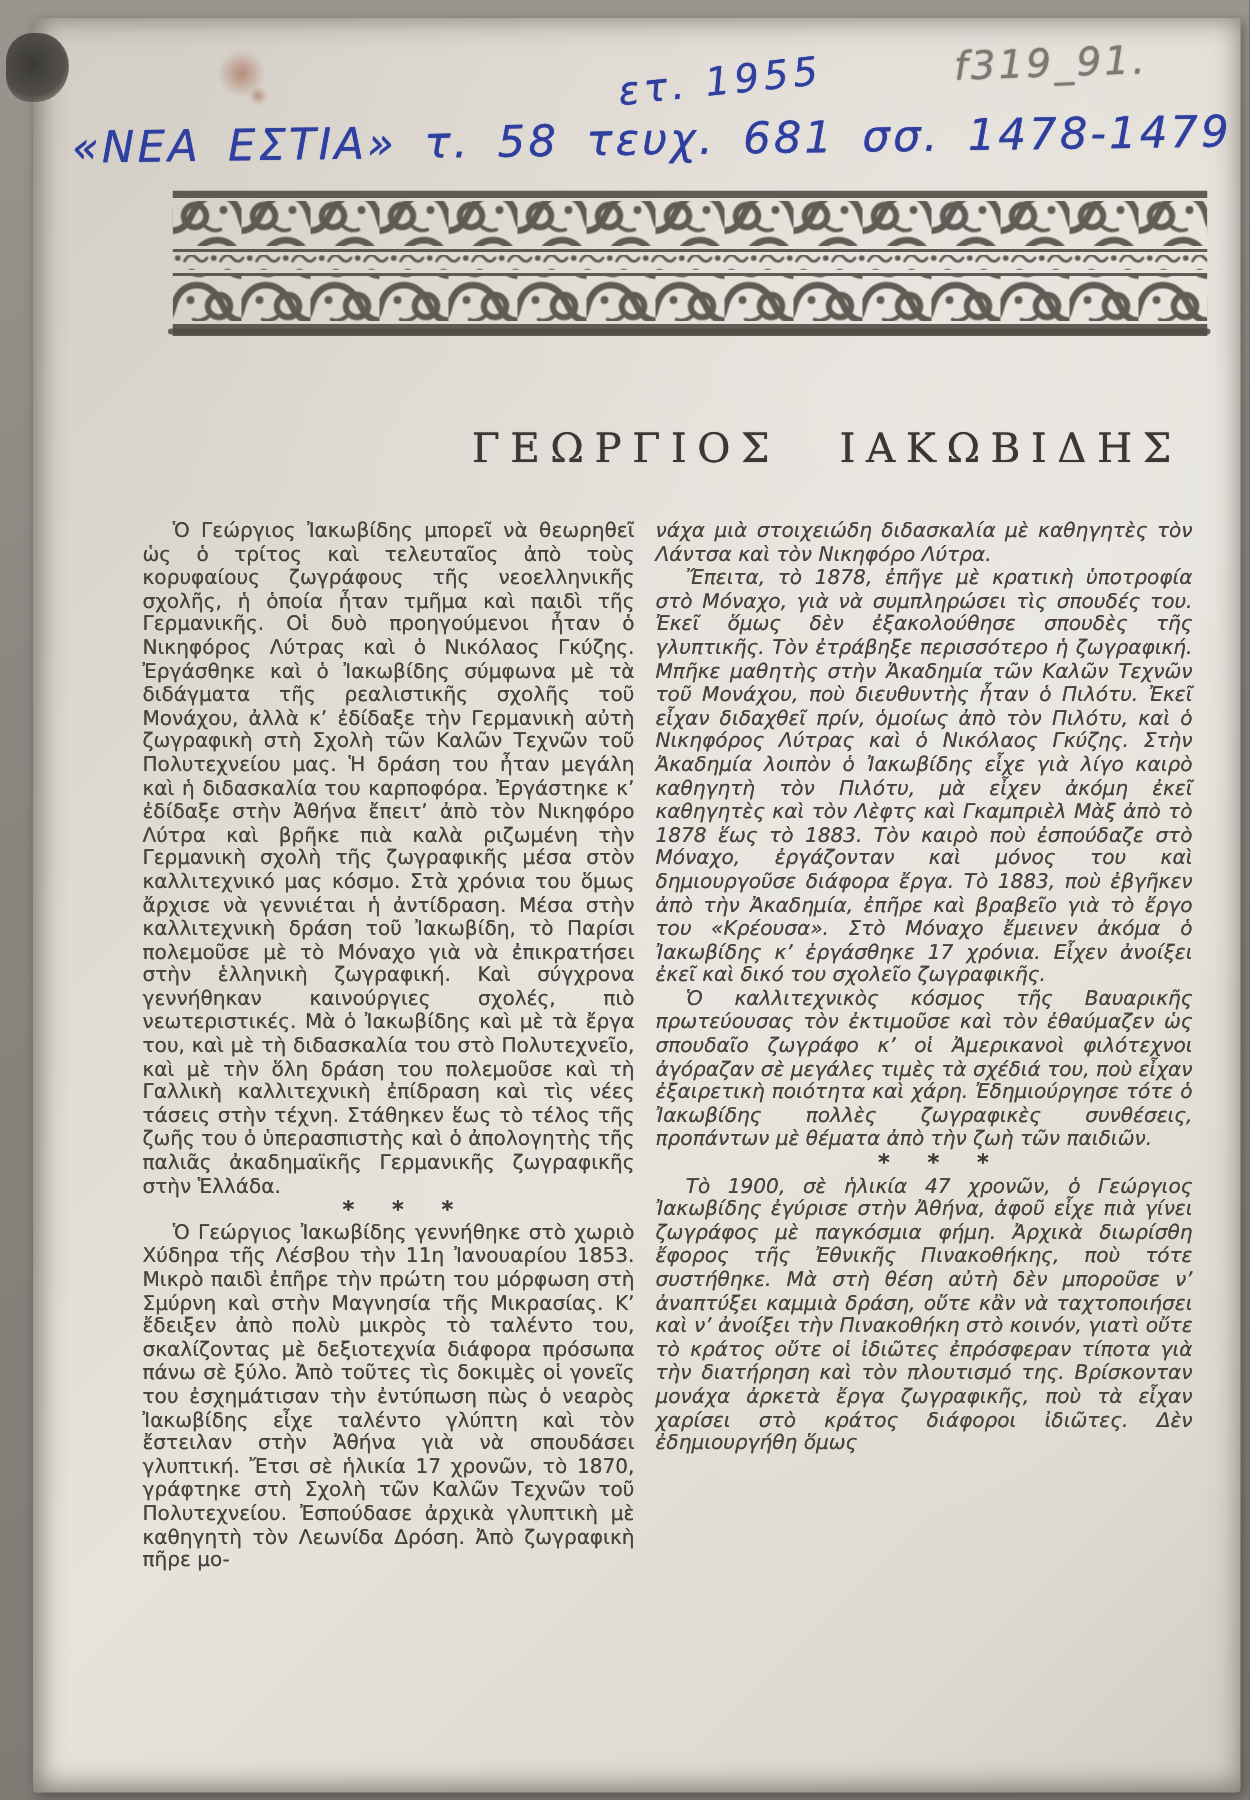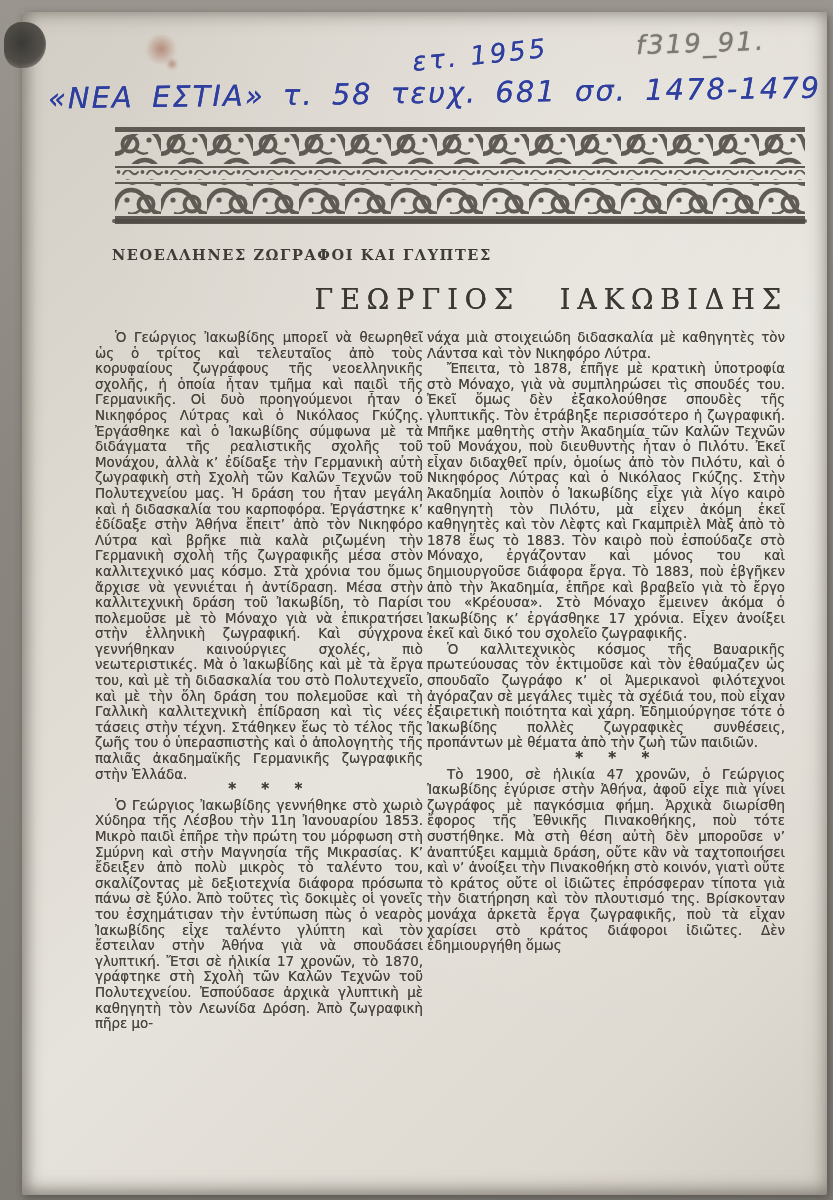--- a/index.html
+++ b/index.html
@@ -68,28 +68,28 @@
     position:absolute;left:112px;top:246px;
     font-family:"DejaVu Serif",serif;font-weight:bold;font-size:14.5px;
     letter-spacing:1.6px;color:#3f3c37;
   }
   .title{
     position:absolute;left:100px;right:45px;top:284px;text-align:right;
     font-family:"DejaVu Serif",serif;font-size:27px;letter-spacing:7px;word-spacing:24px;
     color:#3b3834;text-shadow:0 0 .5px #3b3834;font-weight:normal;
   }
   .columns{
-    position:absolute;left:95px;top:330px;width:700px;
-    display:flex;gap:4px;
+    position:absolute;left:95px;top:347px;width:700px;
+    display:flex;gap:14px;
     color:var(--print);
     font-size:13.4px;line-height:15.6px;text-align:justify;
   }
   .col{text-shadow:0 0 .4px rgba(70,66,60,.75);}
   .col-left{width:328px;}
-  .col-right{width:358px;}
+  .col-right{width:358px;font-style:italic;}
   .col p{margin:0;text-indent:1.5em;}
   .col p.no-indent{text-indent:0;}
   .divider{
     text-align:center;font-weight:bold;font-size:15px;letter-spacing:10px;
     text-indent:0;margin:9px 0 7px 0;color:#3f3c37;
   }
 </style>
 </head>
 <body>
 
@@ -128,21 +128,20 @@
       <rect x="0" y="7" width="690" height="30" fill="url(#scroll)"></rect>
       <rect x="0" y="39" width="690" height="2" fill="currentColor"></rect>
       <rect x="0" y="43" width="690" height="10" fill="url(#dotwave)"></rect>
       <rect x="0" y="55" width="690" height="2" fill="currentColor"></rect>
       <rect x="0" y="57" width="690" height="30" fill="url(#scroll2)"></rect>
       <rect x="0" y="89" width="690" height="8" fill="currentColor"></rect>
     </svg>
   </div>
   <div class="thin-rule"></div>
 
-  <div class="kicker">ΝΕΟΕΛΛΗΝΕΣ ΖΩΓΡΑΦΟΙ ΚΑΙ ΓΛΥΠΤΕΣ</div>
   <h1 class="title">ΓΕΩΡΓΙΟΣ ΙΑΚΩΒΙΔΗΣ</h1>
 
   <div class="columns">
     <div class="col col-left">
       <p>Ὁ Γεώργιος Ἰακωβίδης μπορεῖ νὰ θεωρηθεῖ ὡς ὁ τρίτος καὶ τελευταῖος ἀπὸ τοὺς κορυφαίους ζωγράφους τῆς νεοελληνικῆς σχολῆς, ἡ ὁποία ἦταν τμῆμα καὶ παιδὶ τῆς Γερμανικῆς. Οἱ δυὸ προηγούμενοι ἦταν ὁ Νικηφόρος Λύτρας καὶ ὁ Νικόλαος Γκύζης. Ἐργάσθηκε καὶ ὁ Ἰακωβίδης σύμφωνα μὲ τὰ διδάγματα τῆς ρεαλιστικῆς σχολῆς τοῦ Μονάχου, ἀλλὰ κ’ ἐδίδαξε τὴν Γερμανικὴ αὐτὴ ζωγραφικὴ στὴ Σχολὴ τῶν Καλῶν Τεχνῶν τοῦ Πολυτεχνείου μας. Ἡ δράση του ἦταν μεγάλη καὶ ἡ διδασκαλία του καρποφόρα. Ἐργάστηκε κ’ ἐδίδαξε στὴν Ἀθήνα ἔπειτ’ ἀπὸ τὸν Νικηφόρο Λύτρα καὶ βρῆκε πιὰ καλὰ ριζωμένη τὴν Γερμανικὴ σχολὴ τῆς ζωγραφικῆς μέσα στὸν καλλιτεχνικό μας κόσμο. Στὰ χρόνια του ὅμως ἄρχισε νὰ γεννιέται ἡ ἀντίδραση. Μέσα στὴν καλλιτεχνικὴ δράση τοῦ Ἰακωβίδη, τὸ Παρίσι πολεμοῦσε μὲ τὸ Μόναχο γιὰ νὰ ἐπικρατήσει στὴν ἑλληνικὴ ζωγραφική. Καὶ σύγχρονα γεννήθηκαν καινούργιες σχολές, πιὸ νεωτεριστικές. Μὰ ὁ Ἰακωβίδης καὶ μὲ τὰ ἔργα του, καὶ μὲ τὴ διδασκαλία του στὸ Πολυτεχνεῖο, καὶ μὲ τὴν ὅλη δράση του πολεμοῦσε καὶ τὴ Γαλλικὴ καλλιτεχνικὴ ἐπίδραση καὶ τὶς νέες τάσεις στὴν τέχνη. Στάθηκεν ἕως τὸ τέλος τῆς ζωῆς του ὁ ὑπερασπιστὴς καὶ ὁ ἀπολογητὴς τῆς παλιᾶς ἀκαδημαϊκῆς Γερμανικῆς ζωγραφικῆς στὴν Ἑλλάδα.</p>
       <p class="divider">* * *</p>
       <p>Ὁ Γεώργιος Ἰακωβίδης γεννήθηκε στὸ χωριὸ Χύδηρα τῆς Λέσβου τὴν 11η Ἰανουαρίου 1853. Μικρὸ παιδὶ ἐπῆρε τὴν πρώτη του μόρφωση στὴ Σμύρνη καὶ στὴν Μαγνησία τῆς Μικρασίας. Κ’ ἔδειξεν ἀπὸ πολὺ μικρὸς τὸ ταλέντο του, σκαλίζοντας μὲ δεξιοτεχνία διάφορα πρόσωπα πάνω σὲ ξύλο. Ἀπὸ τοῦτες τὶς δοκιμὲς οἱ γονεῖς του ἐσχημάτισαν τὴν ἐντύπωση πὼς ὁ νεαρὸς Ἰακωβίδης εἶχε ταλέντο γλύπτη καὶ τὸν ἔστειλαν στὴν Ἀθήνα γιὰ νὰ σπουδάσει γλυπτική. Ἔτσι σὲ ἡλικία 17 χρονῶν, τὸ 1870, γράφτηκε στὴ Σχολὴ τῶν Καλῶν Τεχνῶν τοῦ Πολυτεχνείου. Ἐσπούδασε ἀρχικὰ γλυπτικὴ μὲ καθηγητὴ τὸν Λεωνίδα Δρόση. Ἀπὸ ζωγραφικὴ πῆρε μο-</p>
     </div>
     <div class="col col-right">
       <p class="no-indent">νάχα μιὰ στοιχειώδη διδασκαλία μὲ καθηγητὲς τὸν Λάντσα καὶ τὸν Νικηφόρο Λύτρα.</p>

